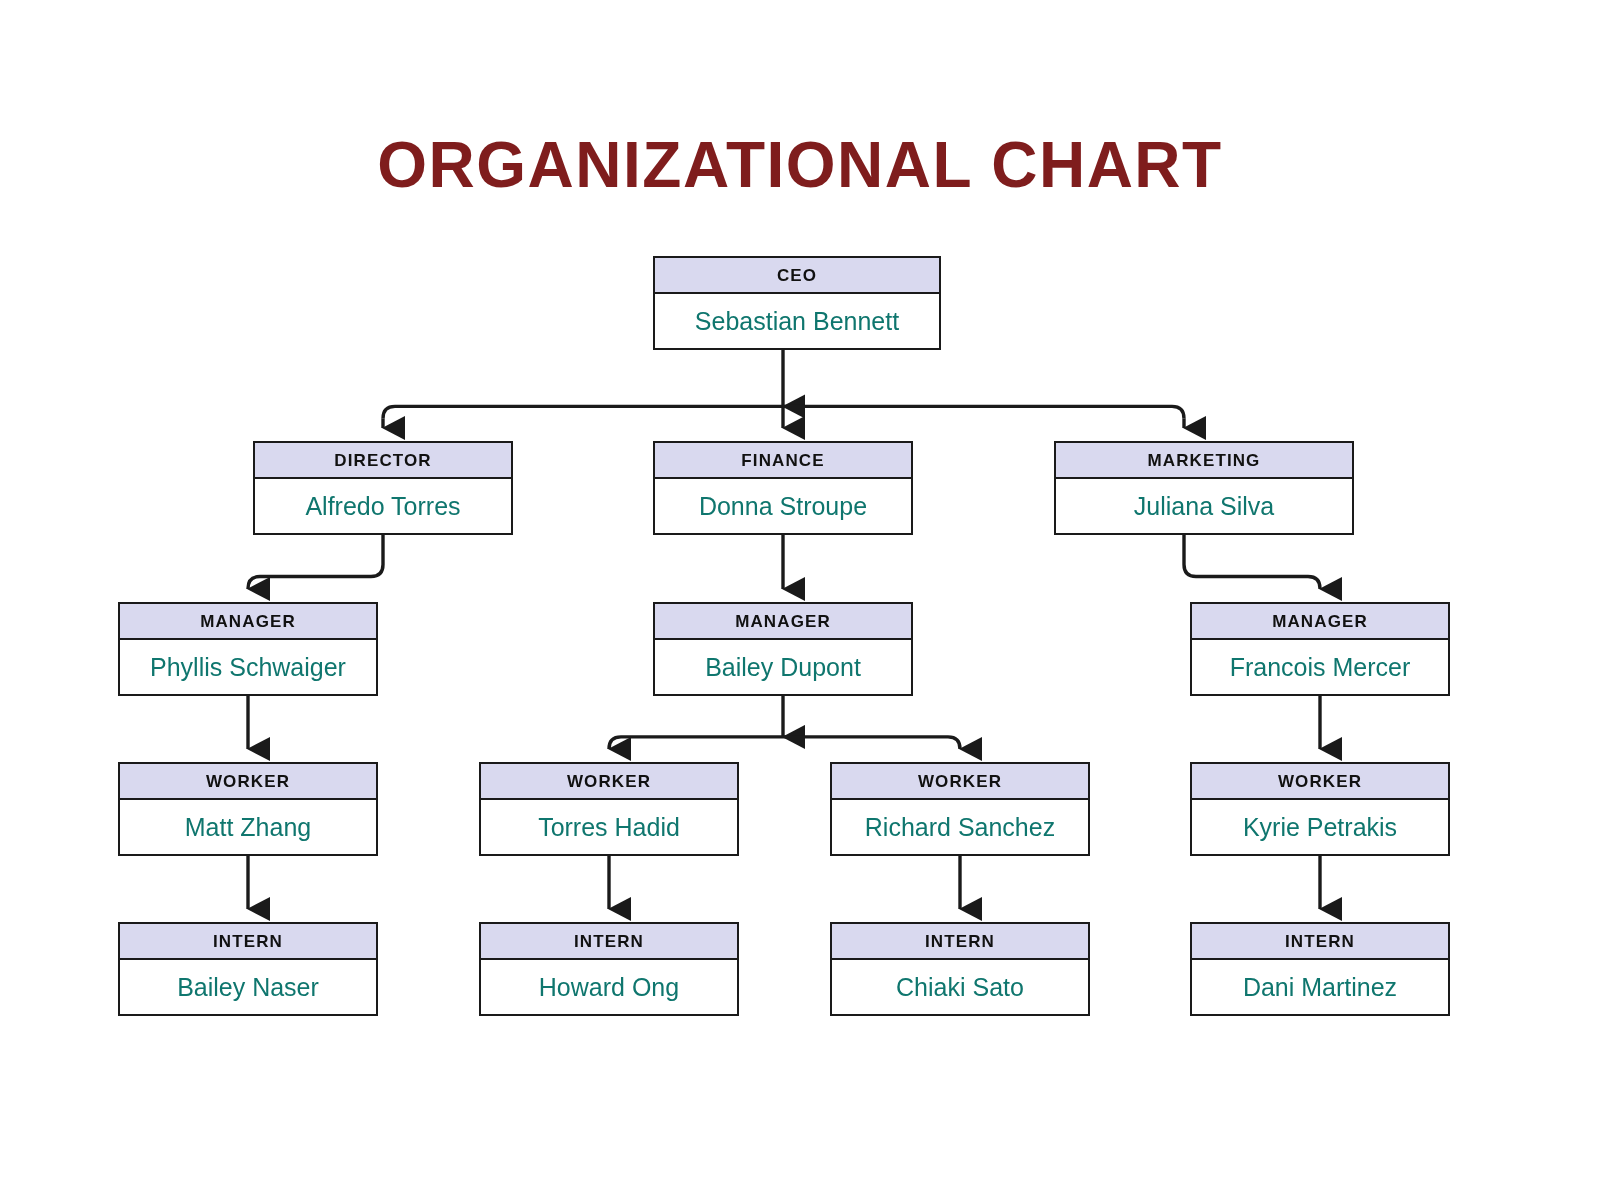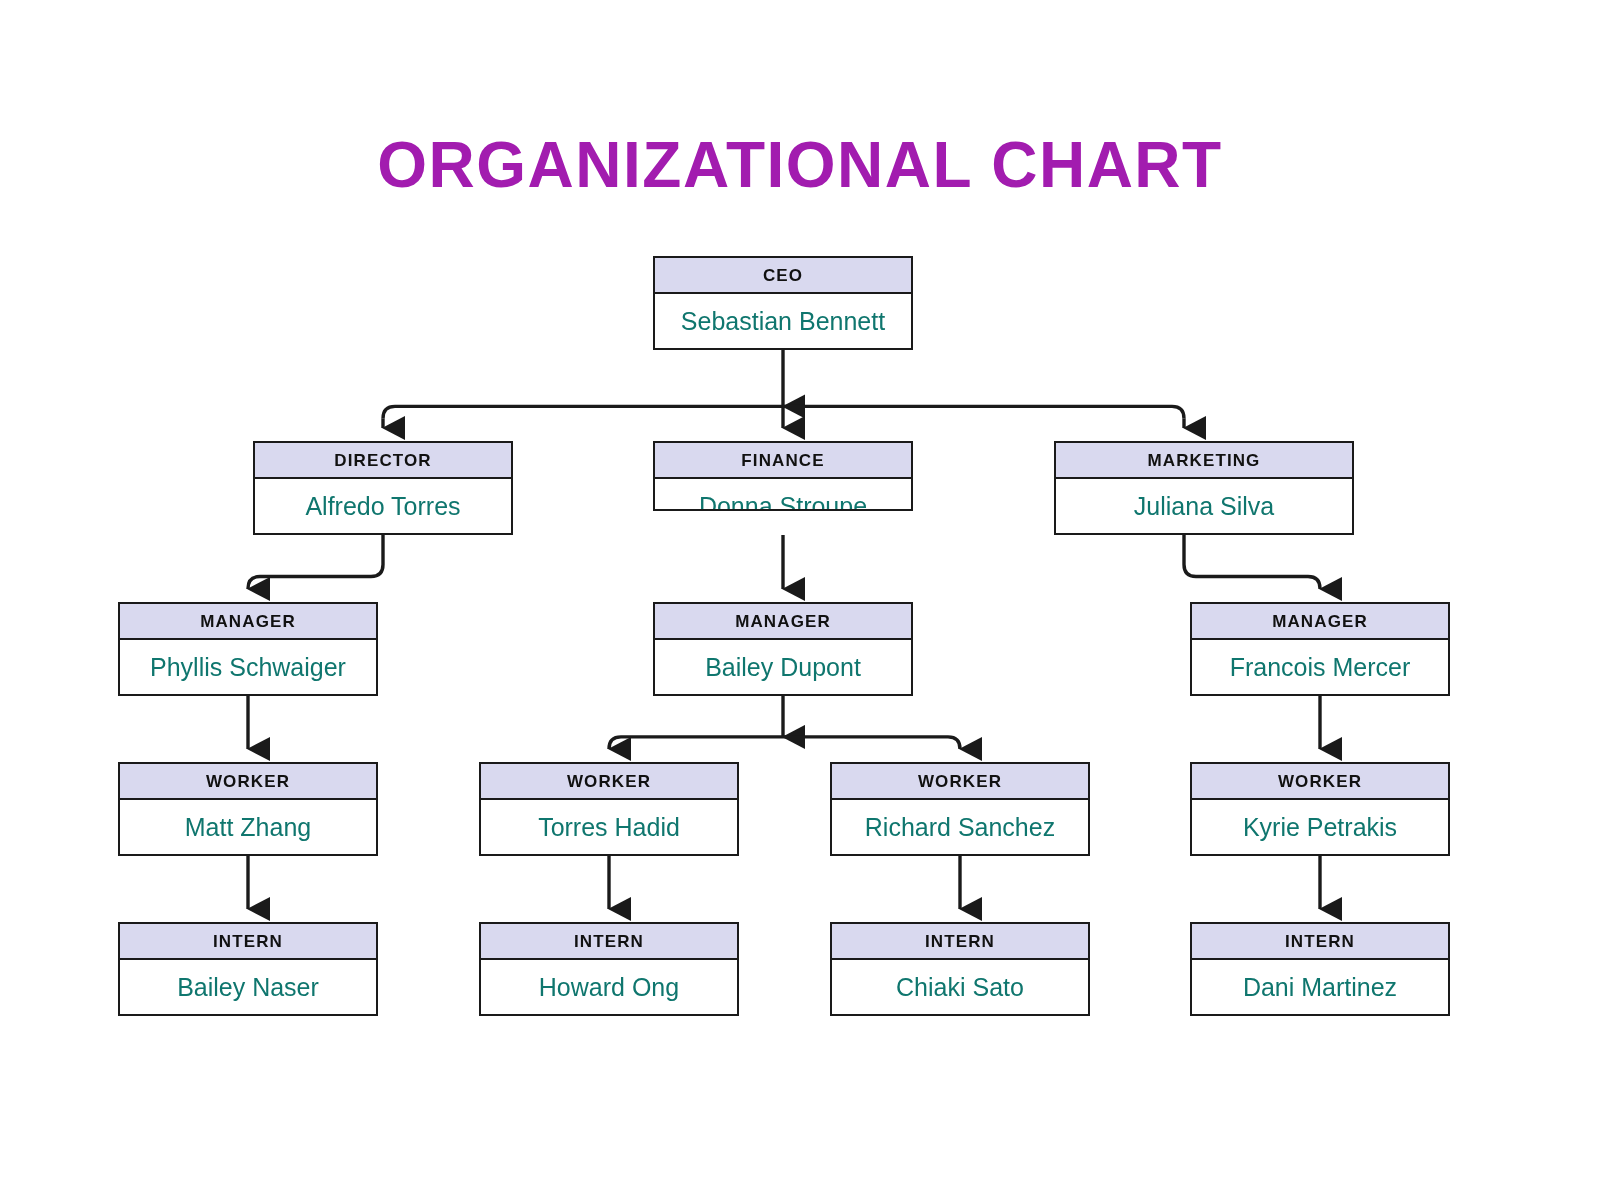--- a/index.html
+++ b/index.html
@@ -25,21 +25,21 @@
   #chart-title {
     position: absolute;
     left: 0;
     top: 128px;
     width: 1600px;
     text-align: center;
     font-family: "Liberation Sans", sans-serif;
     font-size: 64px;
     font-weight: bold;
     letter-spacing: 1.5px;
-    color: #a21caf;
+    color: #7f1d1d;
     white-space: nowrap;
   }
 
   #connectors {
     position: absolute;
     left: 0;
     top: 0;
     width: 1600px;
     height: 1200px;
     pointer-events: none;
@@ -107,29 +107,29 @@
         <path d="M 960 748.92 L 960 749" marker-end="url(#arrowhead)"></path>
         <path d="M 1320 696 L 1320 749" marker-end="url(#arrowhead)"></path>
         <path d="M 248 856 L 248 909" marker-end="url(#arrowhead)"></path>
         <path d="M 609 856 L 609 909" marker-end="url(#arrowhead)"></path>
         <path d="M 960 856 L 960 909" marker-end="url(#arrowhead)"></path>
         <path d="M 1320 856 L 1320 909" marker-end="url(#arrowhead)"></path>
       </g>
   </svg>
 
   <div id="nodes-layer">
-      <div class="node" style="left: 653px; top: 256px; width: 260px; height: 94px;">
+      <div class="node" style="left: 653px; top: 256px; width: 288px; height: 94px;">
         <div class="node-header">CEO</div>
         <div class="node-body">Sebastian Bennett</div>
       </div>
       <div class="node" style="left: 253px; top: 441px; width: 260px; height: 94px;">
         <div class="node-header">DIRECTOR</div>
         <div class="node-body">Alfredo Torres</div>
       </div>
-      <div class="node" style="left: 653px; top: 441px; width: 260px; height: 70px;">
+      <div class="node" style="left: 653px; top: 441px; width: 260px; height: 94px;">
         <div class="node-header">FINANCE</div>
         <div class="node-body">Donna Stroupe</div>
       </div>
       <div class="node" style="left: 1054px; top: 441px; width: 300px; height: 94px;">
         <div class="node-header">MARKETING</div>
         <div class="node-body">Juliana Silva</div>
       </div>
       <div class="node" style="left: 118px; top: 602px; width: 260px; height: 94px;">
         <div class="node-header">MANAGER</div>
         <div class="node-body">Phyllis Schwaiger</div>

